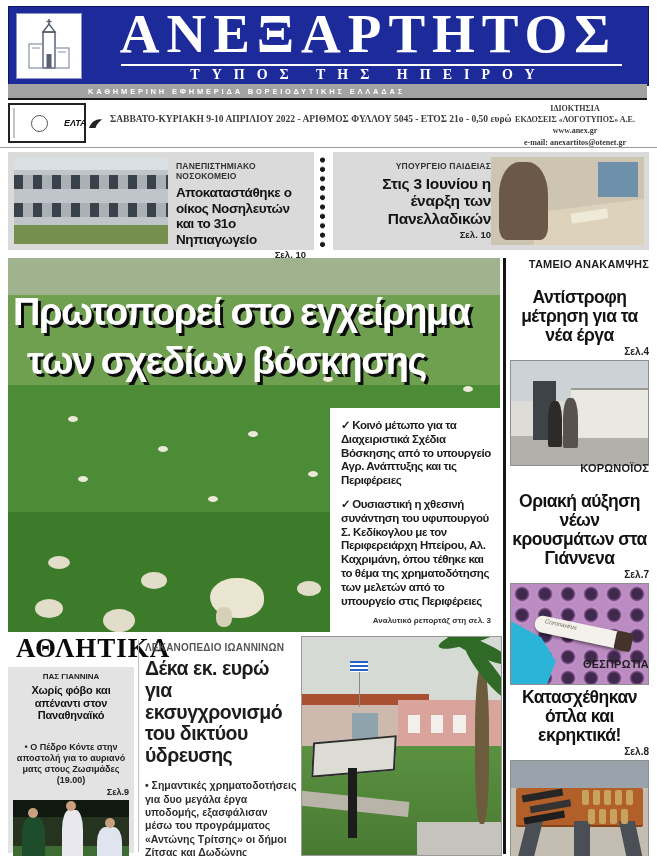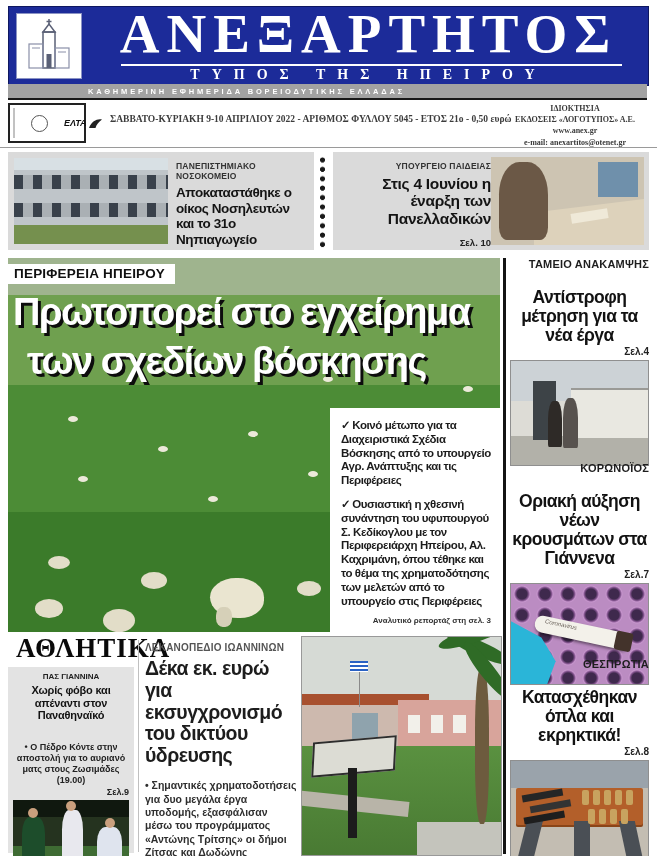--- a/index.html
+++ b/index.html
@@ -28,21 +28,21 @@
   .topbox{position:absolute;top:152px;height:98px;background:#dadada}
   .topbox-left{left:8px;width:306px}
   .topbox-right{left:333px;width:316px}
   .photo{position:absolute;overflow:hidden}
   .photo-hospital{left:6px;top:6px;width:154px;height:86px;background:linear-gradient(180deg,#d8e0e4 0 14%,#bfc5c9 14% 78%,#75904e 78% 100%)}
   .ph-win{position:absolute;left:0;width:100%;height:14px;background:repeating-linear-gradient(90deg,#39414b 0 9px,#aab0b4 9px 19px)}
   .ph-win1{top:20%}.ph-win2{top:52%}
   .t1text{position:absolute;left:168px;top:9px;right:8px}
   .kicker-sm{font-size:8.5px;font-weight:bold;color:#333;letter-spacing:.2px}
   .head-md{font-size:13.5px;font-weight:bold;color:#141414;line-height:1.15;margin-top:4px;letter-spacing:-.4px}
-  .page-ref{font-size:9.5px;font-weight:bold;color:#222;text-align:right;margin-top:10px}
+  .page-ref{font-size:9.5px;font-weight:bold;color:#222;text-align:right;margin-top:2px}
   .dots-divider{position:absolute;left:319px;top:156px;width:7px;height:92px;background-image:radial-gradient(circle at 3.5px 4px,#1a1a1a 2.2px,transparent 2.9px);background-size:7px 9.4px}
   .t2text{position:absolute;left:8px;top:9px;width:150px;text-align:right}
   .head-md2{font-size:15.5px;font-weight:bold;color:#141414;line-height:1.12;margin-top:4px;letter-spacing:-.3px}
   .photo-exams{right:5px;top:5px;width:153px;height:88px;background:#cdc4b2}
   .ex-desk{position:absolute;right:0;bottom:0;width:72%;height:52%;background:#ddd2bb;transform:skewY(-7deg);transform-origin:right bottom}
   .ex-chair{position:absolute;right:4%;top:6%;width:26%;height:40%;background:#4f7fa8;opacity:.75}
   .ex-student{position:absolute;left:5%;top:6%;width:32%;height:88%;background:#6b5846;border-radius:42% 42% 16% 16%}
   .ex-paper{position:absolute;right:24%;bottom:28%;width:24%;height:11%;background:#efe9d8;transform:rotate(-9deg)}
 
   
@@ -175,36 +175,35 @@
   <div class="t1text">
     <div class="kicker-sm">ΠΑΝΕΠΙΣΤΗΜΙΑΚΟ ΝΟΣΟΚΟΜΕΙΟ</div>
     <div class="head-md">Αποκαταστάθηκε ο οίκος Νοσηλευτών και το 31ο Νηπιαγωγείο</div>
     <div class="page-ref">Σελ. 10</div>
   </div>
 </div>
 <div class="dots-divider"></div>
 <div class="topbox topbox-right">
   <div class="t2text">
     <div class="kicker-sm">ΥΠΟΥΡΓΕΙΟ ΠΑΙΔΕΙΑΣ</div>
-    <div class="head-md2">Στις 4 Ιουνίου η έναρξη των Πανελλαδικών</div>
+    <div class="head-md2">Στις 3 Ιουνίου η έναρξη των Πανελλαδικών</div>
     <div class="page-ref">Σελ. 10</div>
   </div>
   <div class="photo photo-exams">
     <div class="ex-desk"></div>
     <div class="ex-chair"></div>
     <div class="ex-student"></div>
     <div class="ex-paper"></div>
   </div>
 </div>
 
 <div class="main-photo">
   <div class="sheep-far"></div>
   <div class="sheep-near"></div>
   <div class="sheep-big"></div>
-  <div class="lead-kicker">ΠΕΡΙΦΕΡΕΙΑ ΗΠΕΙΡΟΥ</div>
   <div class="lead-headline">
     <div class="l1">Πρωτοπορεί στο εγχείρημα</div>
     <div class="l2">των σχεδίων βόσκησης</div>
   </div>
   <div class="lead-overlay">
     <div class="bullet-l"><span class="check">✓</span><span>Κοινό μέτωπο για τα Διαχειριστικά Σχέδια Βόσκησης από το υπουργείο Αγρ. Ανάπτυξης και τις Περιφέρειες</span></div>
     <div class="bullet-l"><span class="check">✓</span><span>Ουσιαστική η χθεσινή συνάντηση του υφυπουργού Σ. Κεδίκογλου με τον Περιφερειάρχη Ηπείρου, Αλ. Καχριμάνη, όπου τέθηκε και το θέμα της χρηματοδότησης των μελετών από το υπουργείο στις Περιφέρειες</span></div>
     <div class="footnote">Αναλυτικό ρεπορτάζ στη σελ. 3</div>
   </div>
 </div>

